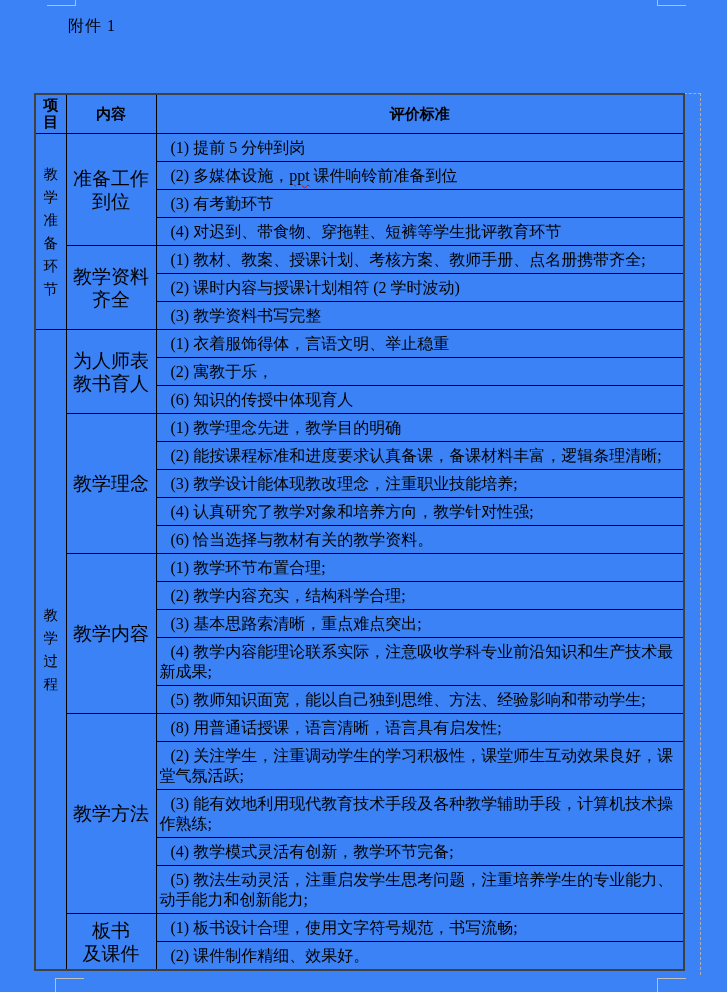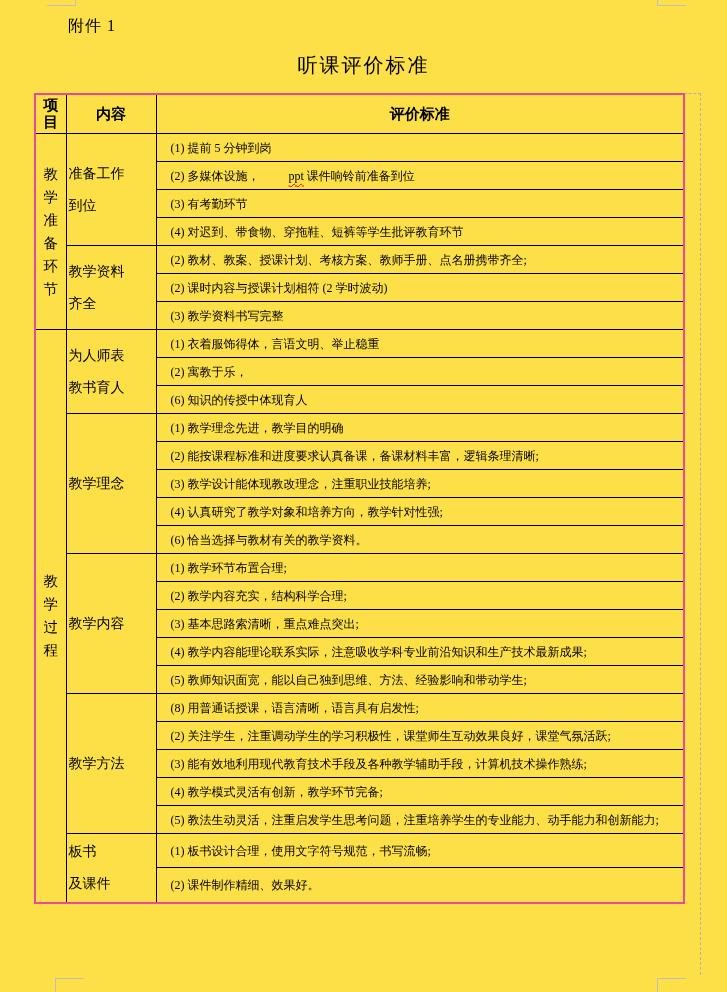--- a/index.html
+++ b/index.html
@@ -4,21 +4,21 @@
 <style>
   html, body {
     margin: 0; padding: 0;
     background: #ffffff;
     font-family: "Liberation Serif", "DejaVu Serif", serif;
     color: #000000;
   }
   .page {
     position: relative;
     width: 727px; height: 992px;
-    background: #fde047;
+    background: #3b82f6;
     overflow: hidden;
   }
   .attachment {
     position: absolute;
     left: 68px; top: 16px;
     font-size: 16px;
     letter-spacing: 1px;
   }
   .doc-title {
     position: absolute;
@@ -26,52 +26,51 @@
     text-align: center;
     font-size: 20px;
     letter-spacing: 2px;
   }
   table.eval {
     position: absolute;
     left: 34px; top: 93px;
     width: 649px;
     border-collapse: collapse;
     table-layout: fixed;
-    border: 2px solid #ec4899;
+    border: 2px solid #404040;
   }
   table.eval th, table.eval td { border: 1px solid #000; }
   thead th {
     font-size: 15px; font-weight: bold;
     text-align: center; vertical-align: middle;
     height: 30px; padding: 2px; line-height: 17px;
   }
   td.item {
     text-align: center; vertical-align: middle;
     font-size: 14.5px; padding: 0;
   }
   .item-inner {
     width: 16px; margin: 12px auto;
     word-break: break-all; line-height: 23px;
   }
   td.content {
-    vertical-align: middle;
-    font-size: 14px; line-height: 32px;
+    text-align: center; vertical-align: middle;
+    font-size: 19px; line-height: 23px;
     white-space: pre-line; padding: 2px;
   }
   td.crit {
-    font-size: 12px; line-height: 20px;
+    font-size: 16px; line-height: 20px;
     padding: 3.5px 8px 3.5px 3px;
     text-indent: 11px;
     vertical-align: middle;
   }
   .spell {
     text-decoration: underline wavy #e60000;
     text-decoration-thickness: 1px;
     text-underline-offset: 3px;
-    margin-left: 29px;
   }
   
   .crop { position: absolute; }
   .crop-tl { left: 47px; top: 0;  width: 28px; height: 5px;  border-right: 1px solid #bfbfbf; border-bottom: 1px solid #bfbfbf; }
   .crop-tr { left: 657px; top: 0; width: 28px; height: 5px;  border-left: 1px solid #bfbfbf;  border-bottom: 1px solid #bfbfbf; }
   .crop-bl { left: 55px; top: 978px; width: 28px; height: 14px; border-left: 1px solid #bfbfbf; border-top: 1px solid #bfbfbf; }
   .crop-br { left: 657px; top: 978px; width: 28px; height: 14px; border-left: 1px solid #bfbfbf; border-top: 1px solid #bfbfbf; }
   
   .dash-v {
     position: absolute; left: 700px; top: 93px;
@@ -90,21 +89,20 @@
 <div class="page">
 
   <div class="crop crop-tl"></div>
   <div class="crop crop-tr"></div>
   <div class="crop crop-bl"></div>
   <div class="crop crop-br"></div>
   <div class="dash-h"></div>
   <div class="dash-v"></div>
 
   <div class="attachment">附件 1</div>
-  <div class="doc-title">听课评价标准</div>
 
   <table class="eval">
     <colgroup>
       <col style="width:31px">
         <col style="width:90px">
         <col style="width:528px">
     </colgroup>
     <thead>
       <tr>
         <th>项目</th>
@@ -126,21 +124,21 @@
         </tr>
         <tr>
           <td class="crit"><span>(3) 有考勤环节</span></td>
         </tr>
         <tr>
           <td class="crit"><span>(4) 对迟到、带食物、穿拖鞋、短裤等学生批评教育环节</span></td>
         </tr>
         <tr>
           <td class="content" rowspan="3">教学资料
 齐全</td>
-          <td class="crit"><span>(2) 教材、教案、授课计划、考核方案、教师手册、点名册携带齐全;</span></td>
+          <td class="crit"><span>(1) 教材、教案、授课计划、考核方案、教师手册、点名册携带齐全;</span></td>
         </tr>
         <tr>
           <td class="crit"><span>(2) 课时内容与授课计划相符 (2 学时波动)</span></td>
         </tr>
         <tr>
           <td class="crit"><span>(3) 教学资料书写完整</span></td>
         </tr>
         <tr>
           <td class="item" rowspan="20">
             <div class="item-inner">教学过程</div>

